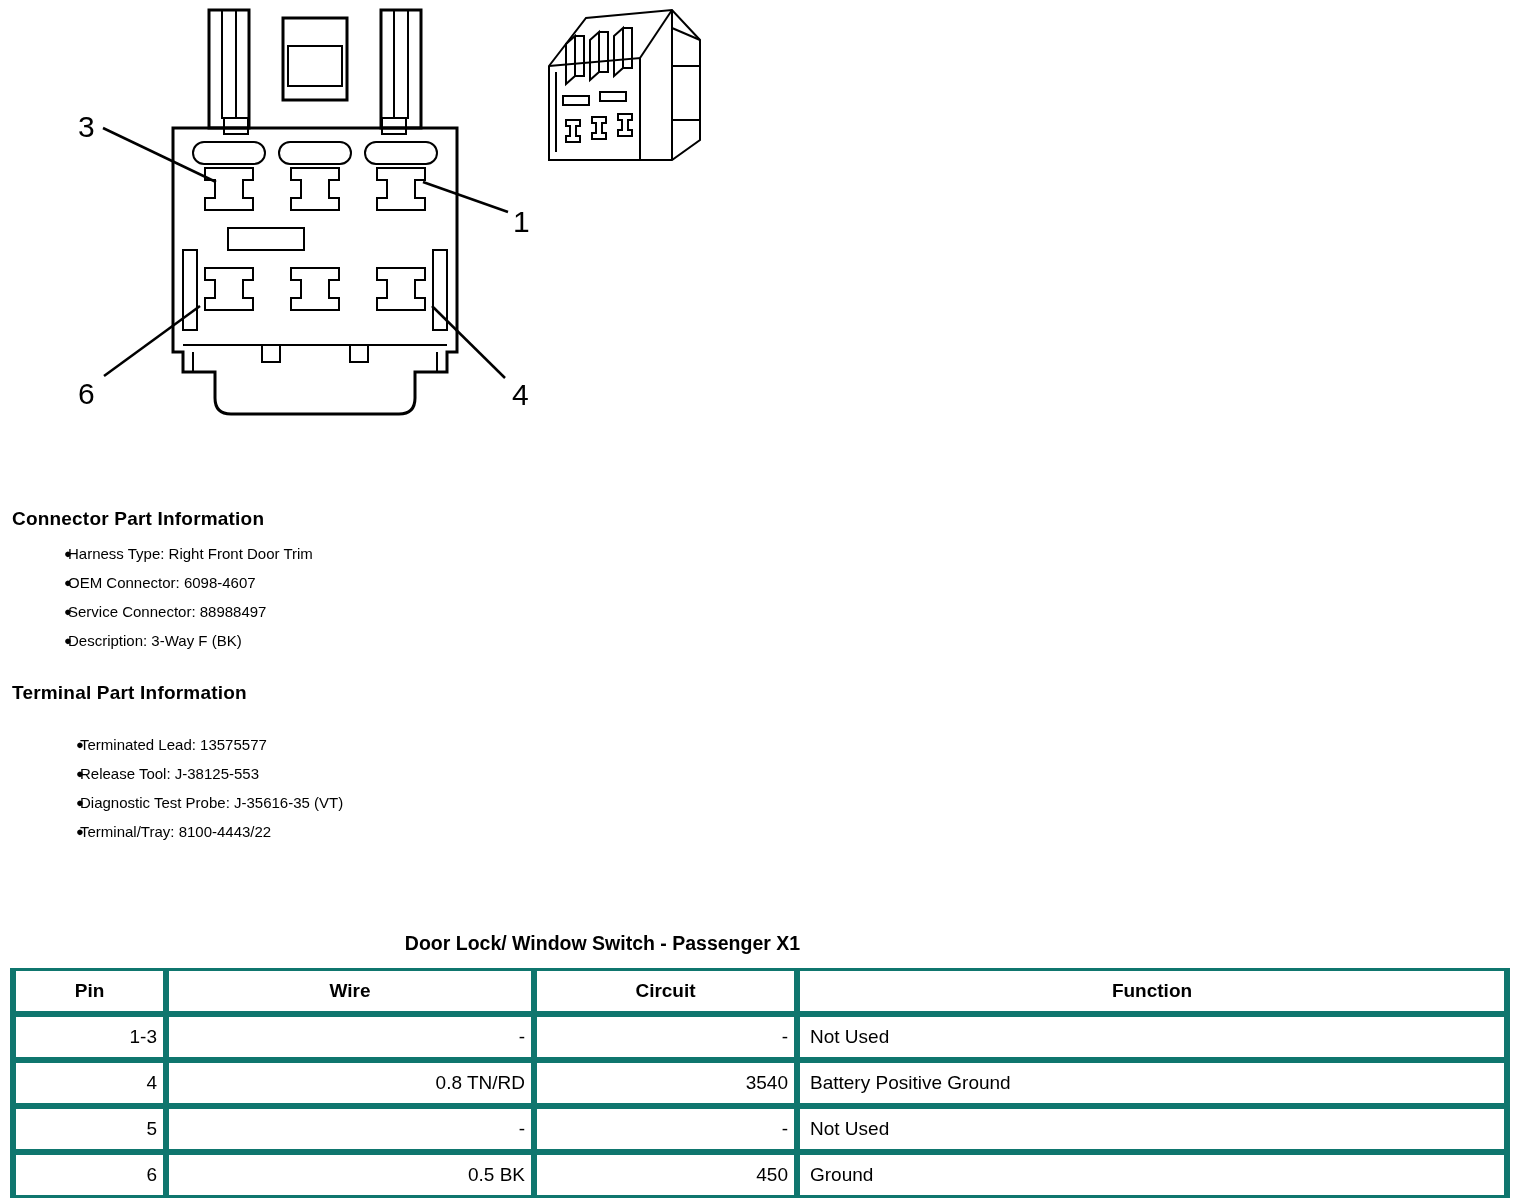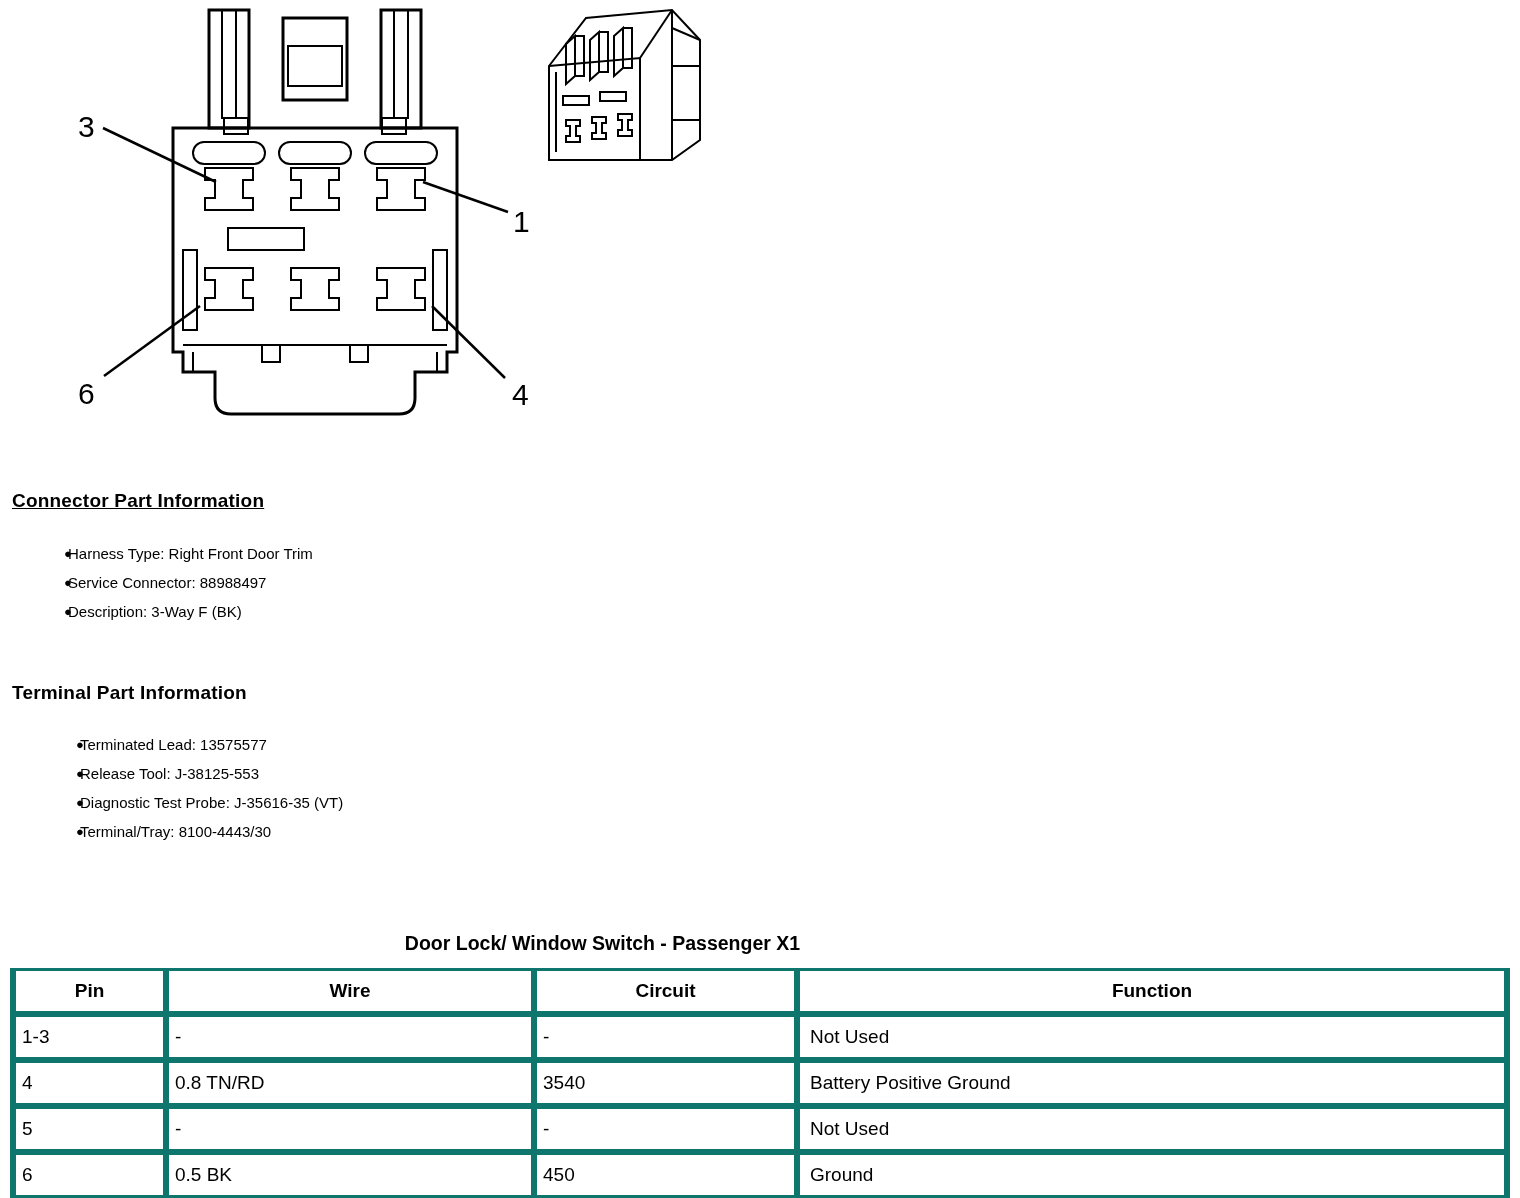--- a/index.html
+++ b/index.html
@@ -23,22 +23,21 @@
     height: 460px;
   }
   .section-heading {
     font-size: 19px;
     font-weight: bold;
     letter-spacing: 0.2px;
   }
   #connector-heading {
     position: absolute;
     left: 12px;
-    top: 490px;
-    text-decoration: underline;
+    top: 508px;
   }
   #terminal-heading {
     position: absolute;
     left: 12px;
     top: 682px;
   }
   .bullet-list {
     list-style: none;
     margin: 0;
     padding: 0;
@@ -89,21 +88,21 @@
     height: 40px;
     padding: 0 6px;
   }
   #pin-table thead th {
     font-weight: bold;
     text-align: center;
     border-top-width: 3px;
     border-bottom-width: 3px;
   }
   #pin-table tbody td {
-    text-align: left;
+    text-align: right;
   }
   #pin-table tbody td.fn {
     text-align: left;
     padding-left: 10px;
   }
   .col-pin { width: 135px; }
   .col-wire { width: 350px; }
   .col-circuit { width: 245px; }
 </style>
 </head>
@@ -197,31 +196,32 @@
       <text x="78" y="404">6</text>
       <text x="512" y="405">4</text>
     </g>
   </svg>
 </div>
 
 <div class="section-heading" id="connector-heading">Connector Part Information</div>
 
 <ul class="bullet-list" id="connector-list">
   <li>Harness Type: Right Front Door Trim</li>
+  <li>OEM Connector: 6098-4607</li>
   <li>Service Connector: 88988497</li>
   <li>Description: 3-Way F (BK)</li>
 </ul>
 
 <div class="section-heading" id="terminal-heading">Terminal Part Information</div>
 
 <ul class="bullet-list" id="terminal-list">
   <li>Terminated Lead: 13575577</li>
   <li>Release Tool: J-38125-553</li>
   <li>Diagnostic Test Probe: J-35616-35 (VT)</li>
-  <li>Terminal/Tray: 8100-4443/30</li>
+  <li>Terminal/Tray: 8100-4443/22</li>
 </ul>
 
 <div id="table-title">Door Lock/ Window Switch - Passenger X1</div>
 
 <table id="pin-table">
   <thead>
     <tr>
       <th class="col-pin">Pin</th>
       <th class="col-wire">Wire</th>
       <th class="col-circuit">Circuit</th>

